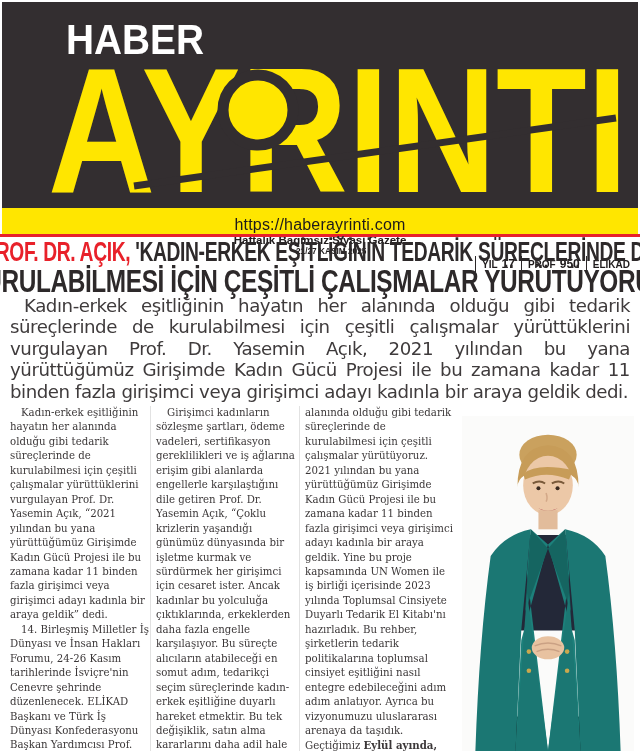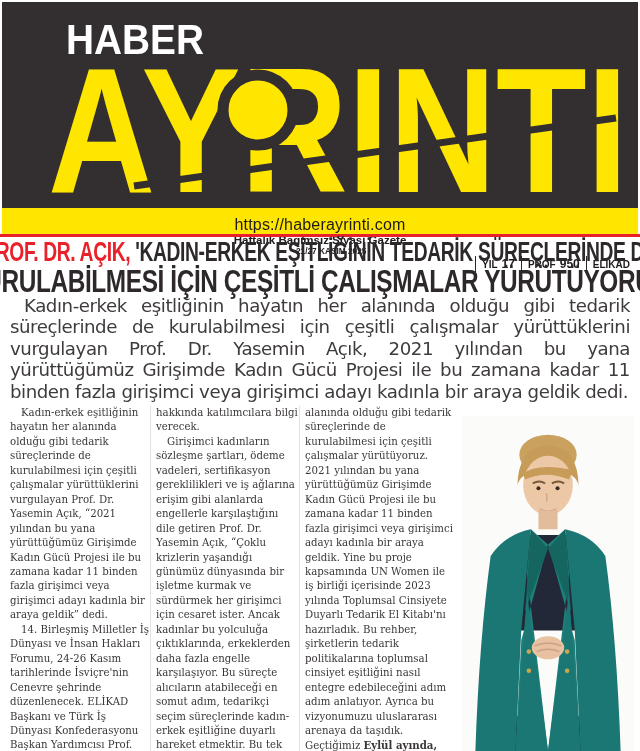--- a/index.html
+++ b/index.html
@@ -96,21 +96,20 @@
   </h1>
 
   <p class="lead">Kadın-erkek eşitliğinin hayatın her alanında olduğu gibi tedarik süreçlerinde de kurulabilmesi için çeşitli çalışmalar yürüttüklerini vurgulayan Prof. Dr. Yasemin Açık, 2021 yılından bu yana yürüttüğümüz Girişimde Kadın Gücü Projesi ile bu zamana kadar 11 binden fazla girişimci veya girişimci adayı kadınla bir araya geldik dedi.</p>
 
   <div class="bodygrid">
     <div class="col">
       <p class="ind">Kadın-erkek eşitliğinin hayatın her alanında olduğu gibi tedarik süreçlerinde de kurulabilmesi için çeşitli çalışmalar yürüttüklerini vurgulayan Prof. Dr. Yasemin Açık, “2021 yılından bu yana yürüttüğümüz Girişimde Kadın Gücü Projesi ile bu zamana kadar 11 binden fazla girişimci veya girişimci adayı kadınla bir araya geldik” dedi.</p>
       <p class="ind">14. Birleşmiş Milletler İş Dünyası ve İnsan Hakları Forumu, 24-26 Kasım tarihlerinde İsviçre'nin Cenevre şehrinde düzenlenecek. ELİKAD Başkanı ve Türk İş Dünyası Konfederasyonu Başkan Yardımcısı Prof. Dr. Yasemin Açık, forumun ilk günü gerçekleştirilecek Kadın-Erkek Eşitliğine Duyarlı Tedarik Zincirleri Oluşturma başlıklı panelde konuşmacı olarak yer alacak. Prof. Dr. Açık panelde, girişimci kadınların yönettiği KOBİ'lerin tedarik süreçlerinde karşılaştıkları engeller, bunlara yönelik çözüm önerileri ile büyük alıcıların bu süreçte izlemesi gereken yol</p>
     </div>
     <div class="col sep">
-      <p>hakkında katılımcılara bilgi verecek.</p>
       <p class="ind">Girişimci kadınların sözleşme şartları, ödeme vadeleri, sertifikasyon gereklilikleri ve iş ağlarına erişim gibi alanlarda engellerle karşılaştığını dile getiren Prof. Dr. Yasemin Açık, “Çoklu krizlerin yaşandığı günümüz dünyasında bir işletme kurmak ve sürdürmek her girişimci için cesaret ister. Ancak kadınlar bu yolculuğa çıktıklarında, erkeklerden daha fazla engelle karşılaşıyor. Bu süreçte alıcıların atabileceği en somut adım, tedarikçi seçim süreçlerinde kadın-erkek eşitliğine duyarlı hareket etmektir. Bu tek değişiklik, satın alma kararlarını daha adil hale getirir, tedarik havuzunu çeşitlendirir, yenilik kapasitesini artırır ve tedarik zincirlerini daha dayanıklı bir yapıya dönüştürür. Bu da hem işletmeler hem ekonomiler için sürdürülebilir büyümenin temelini oluşturur. Biz konfederasyon olarak kadın-erkek eşitliğinin hayatın her</p>
     </div>
     <div class="col sep">
       <p><span>alanında olduğu gibi tedarik süreçlerinde de kurulabilmesi için çeşitli çalışmalar yürütüyoruz. 2021 yılından bu yana yürüttüğümüz Girişimde Kadın Gücü Projesi ile bu zamana kadar 11 binden fazla girişimci veya girişimci adayı kadınla bir araya geldik. Yine bu proje kapsamında UN Women ile iş birliği içerisinde 2023 yılında Toplumsal Cinsiyete Duyarlı Tedarik El Kitabı'nı hazırladık. Bu rehber, şirketlerin tedarik politikalarına toplumsal cinsiyet eşitliğini nasıl entegre edebileceğini adım adım anlatıyor. Ayrıca bu vizyonumuzu uluslararası arenaya da taşıdık. Geçtiğimiz </span><span class="b">Eylül ayında, BM Kadın Birimi iş birliğiyle New York Türk Evi'nde kitabımızın uluslararası edisyonunu tanıttık.</span></p>
     </div>
     <figure class="photo">
       <svg viewBox="0 0 180 336" preserveAspectRatio="xMidYMax meet">
         <rect x="0" y="0" width="180" height="336" fill="#fbfbfa"></rect>
 
         <rect x="42" y="300" width="40" height="36" fill="#141418"></rect>

